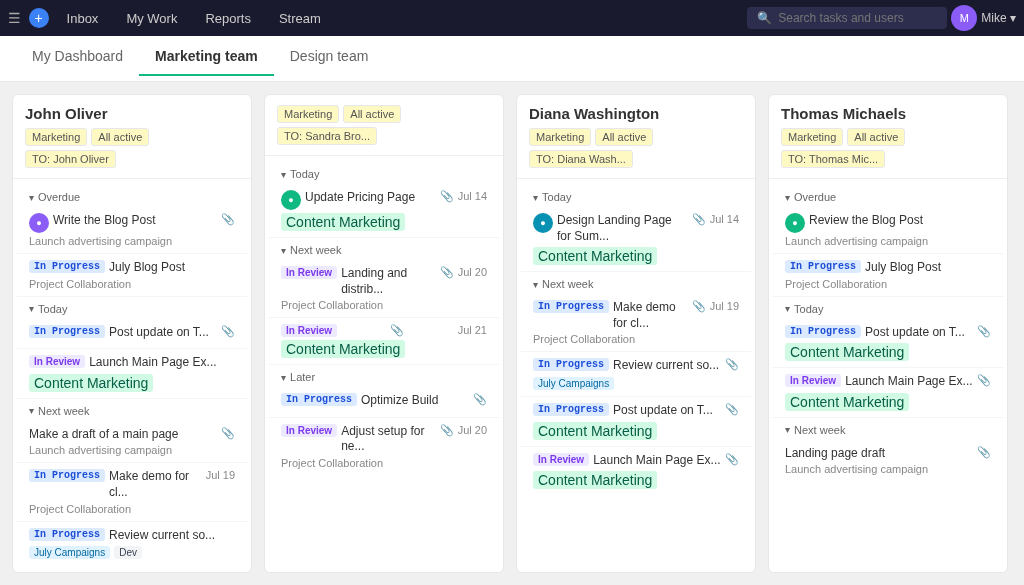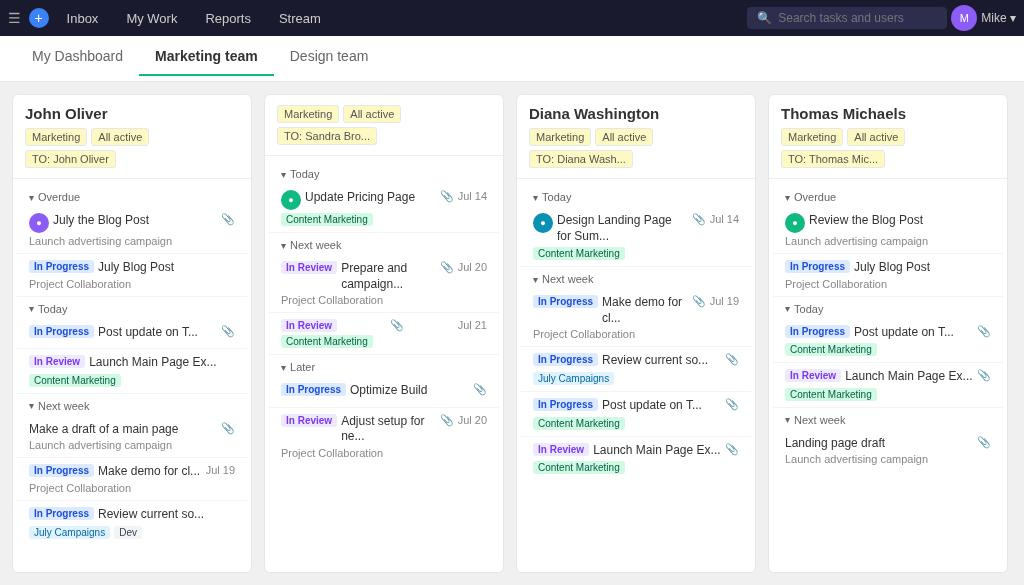--- a/index.html
+++ b/index.html
@@ -41,23 +41,23 @@
 
     
     .task-item { padding: 6px 12px; border-bottom: 1px solid #f3f4f6; }
     .task-item:last-child { border-bottom: none; }
     .task-title-row { display: flex; align-items: flex-start; gap: 4px; margin-bottom: 2px; }
     .task-avatar { width: 20px; height: 20px; border-radius: 50%; flex-shrink: 0; display: flex; align-items: center; justify-content: center; font-size: 9px; color: white; }
     .task-title { font-size: 12px; color: #333; flex: 1; line-height: 1.3; }
     .task-sub { font-size: 11px; color: #888; margin-top: 2px; }
     .task-tags { display: flex; gap: 4px; margin-top: 3px; flex-wrap: wrap; align-items: center; }
     .status-badge { border-radius: 3px; padding: 1px 5px; font-size: 10px; font-weight: 600; white-space: nowrap; }
-    .status-in-progress { background: #dbeafe; color: #1d4ed8; }
+    .status-in-progress { background: #dbeafe; color: #1d4ed8; font-family: Liberation Mono, monospace; }
     .status-in-review { background: #ede9fe; color: #7c3aed; }
-    .tag-content-marketing { background: #d1fae5; color: #065f46; border-radius: 3px; padding: 1px 5px; font-size: 10px; }
+    .tag-content-marketing { background: #d1fae5; color: #065f46; border-radius: 3px; padding: 1px 5px; font-size: 14px; }
     .tag-july-campaigns { background: #e0f2fe; color: #0369a1; border-radius: 3px; padding: 1px 5px; font-size: 10px; }
     .tag-dev { background: #f3f4f6; color: #374151; border-radius: 3px; padding: 1px 5px; font-size: 10px; }
     .task-date { font-size: 11px; color: #888; margin-left: auto; white-space: nowrap; }
     .clip-icon { color: #aaa; font-size: 11px; margin-left: auto; }
 
     
     .av-purple { background: #8b5cf6; }
     .av-green { background: #10b981; }
     .av-teal { background: #0891b2; }
   </style>
@@ -96,21 +96,21 @@
           <span class="filter-tag">Marketing</span>
           <span class="filter-tag">All active</span>
           <span class="filter-tag">TO: John Oliver</span>
         </div>
       </div>
       <div class="col-body">
         <div class="section-header">Overdue</div>
         <div class="task-item">
           <div class="task-title-row">
             <div class="task-avatar av-purple">●</div>
-            <span class="task-title">July the Blog Post</span>
+            <span class="task-title">Write the Blog Post</span>
             <span class="clip-icon">📎</span>
           </div>
           <div class="task-sub">Launch advertising campaign</div>
         </div>
         <div class="task-item">
           <div class="task-title-row">
             <span class="status-badge status-in-progress">In Progress</span>
             <span class="task-title">July Blog Post</span>
           </div>
           <div class="task-sub">Project Collaboration</div>
@@ -178,21 +178,21 @@
             <span class="task-date">Jul 14</span>
           </div>
           <div class="task-tags">
             <span class="tag-content-marketing">Content Marketing</span>
           </div>
         </div>
         <div class="section-header">Next week</div>
         <div class="task-item">
           <div class="task-title-row">
             <span class="status-badge status-in-review">In Review</span>
-            <span class="task-title">Prepare and campaign...</span>
+            <span class="task-title">Landing and distrib...</span>
             <span class="clip-icon">📎</span>
             <span class="task-date">Jul 20</span>
           </div>
           <div class="task-sub">Project Collaboration</div>
         </div>
         <div class="task-item">
           <div class="task-title-row">
             <span class="status-badge status-in-review">In Review</span>
             <span class="clip-icon">📎</span>
             <span class="task-date">Jul 21</span>

